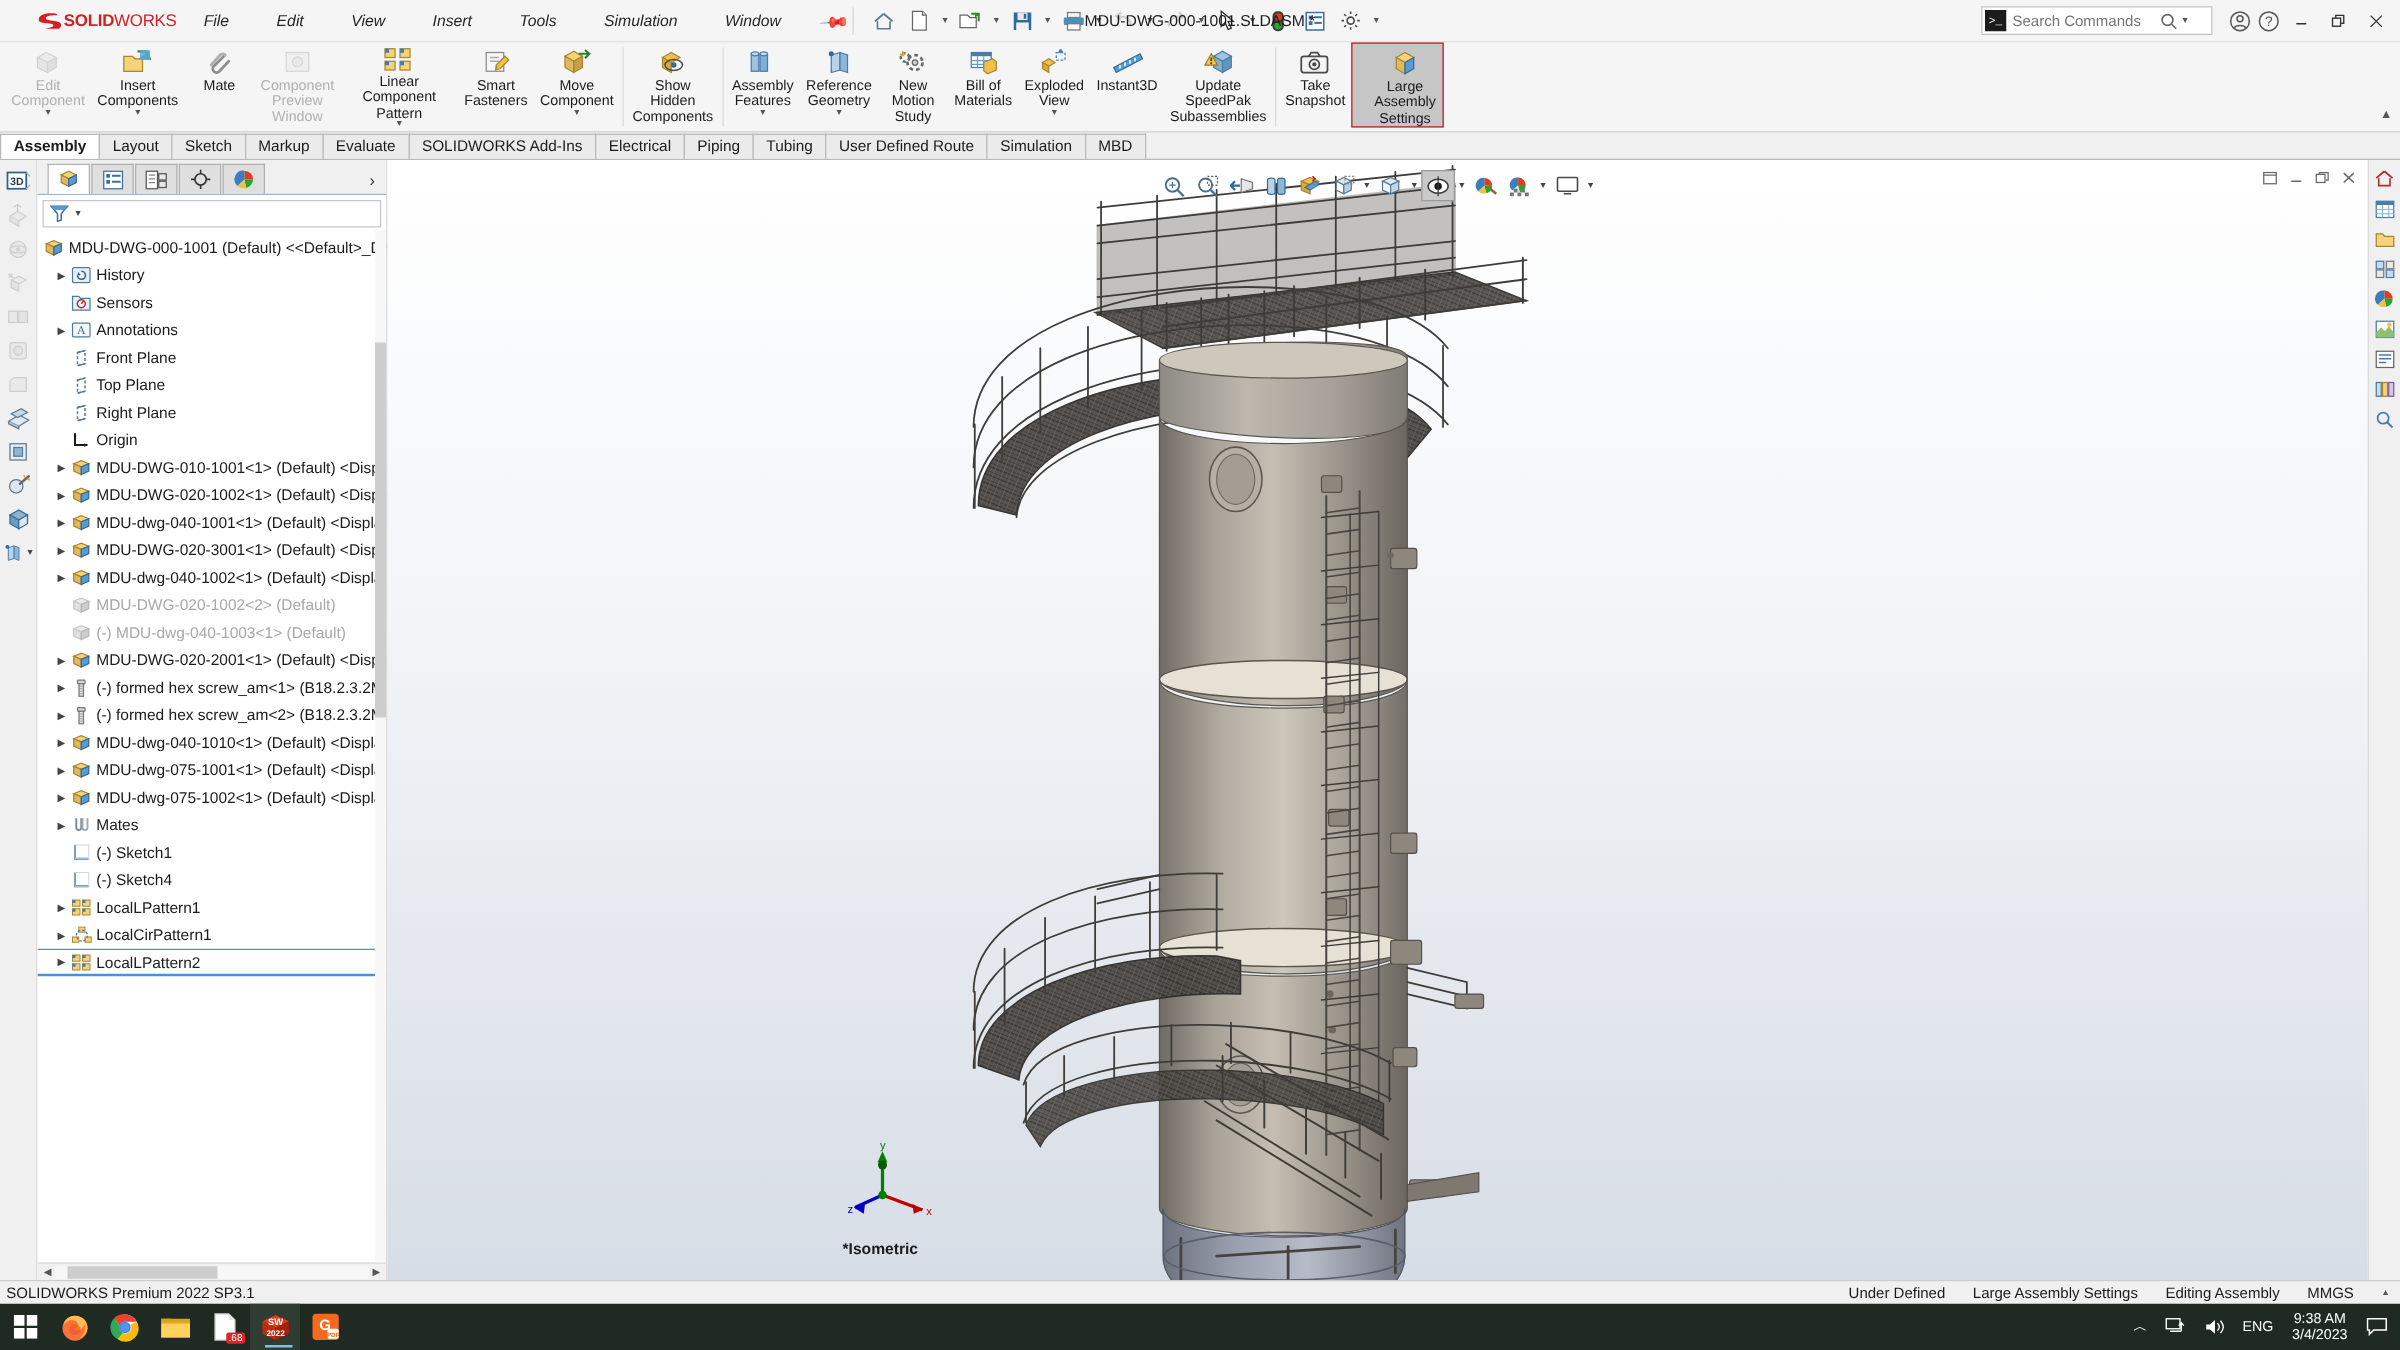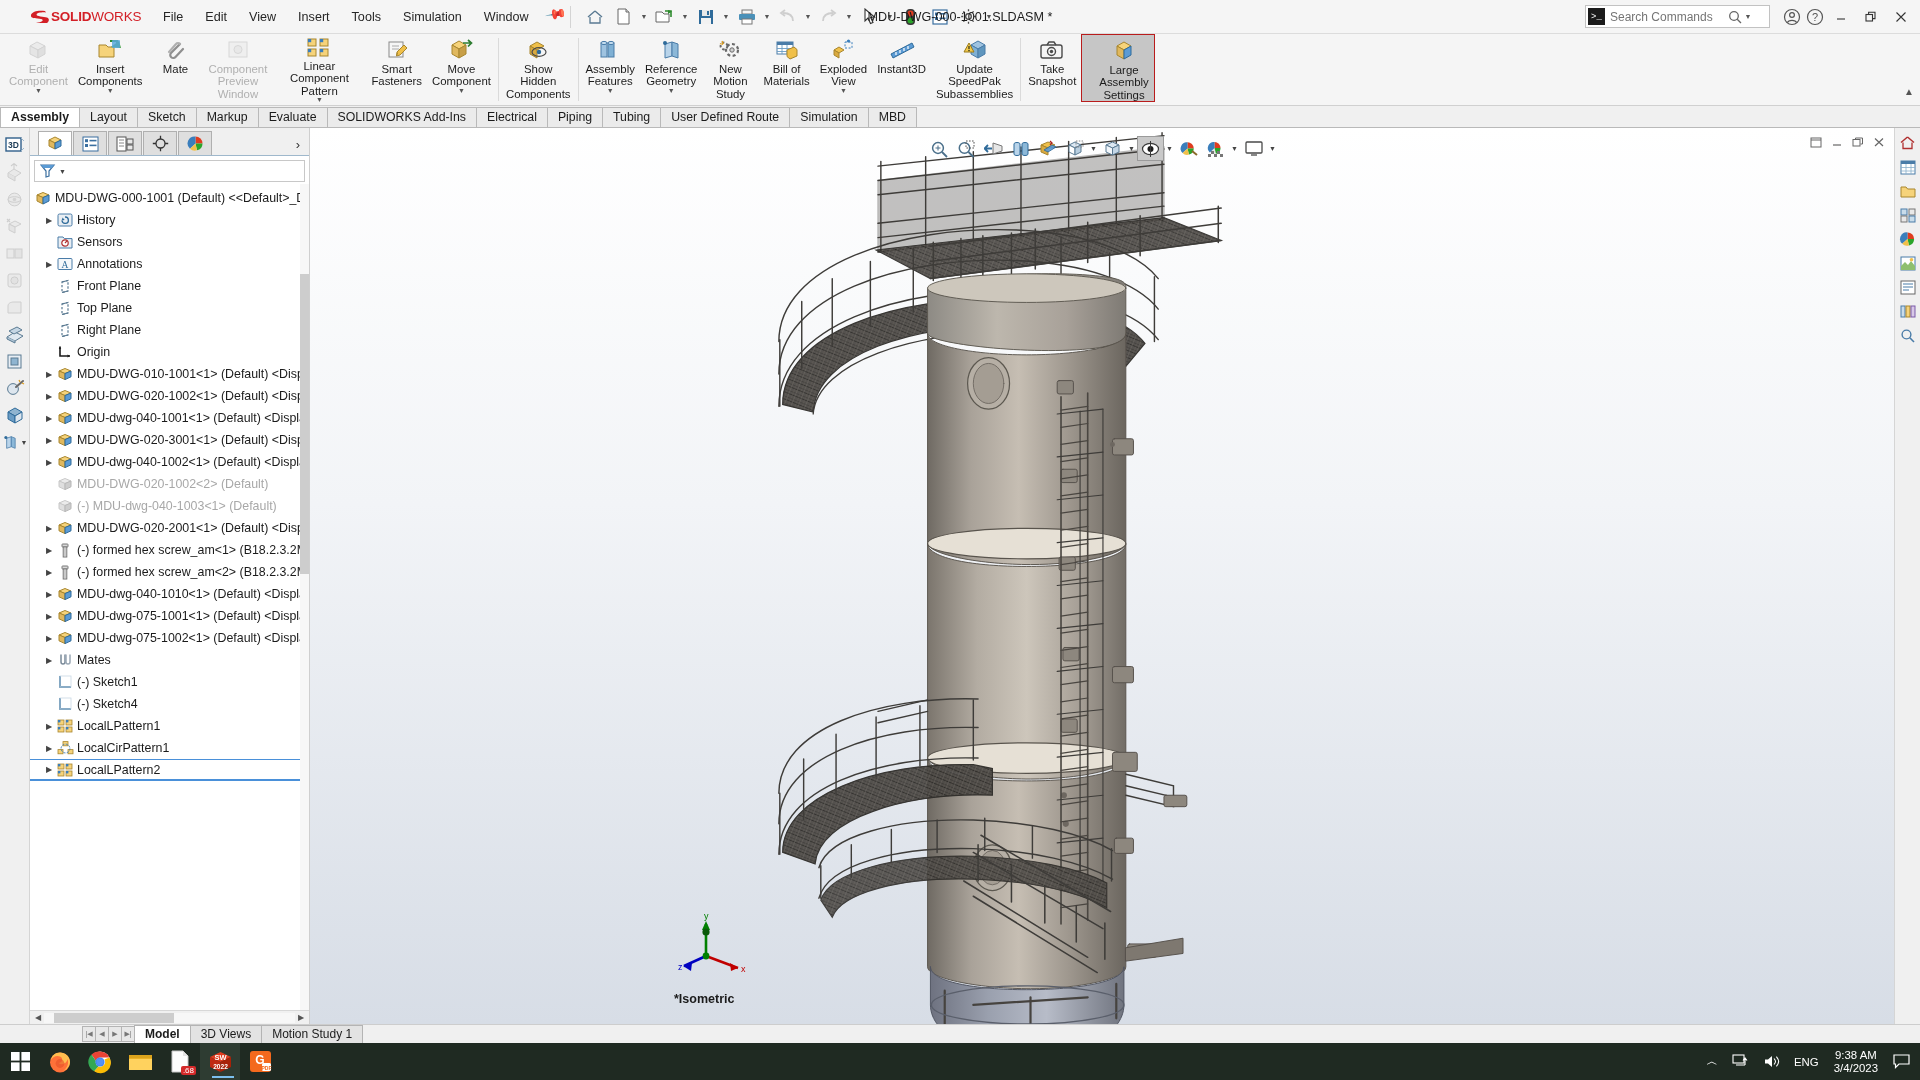--- a/index.html
+++ b/index.html
@@ -14,21 +14,21 @@
   .app { width:1920px; height:1080px; display:flex; flex-direction:column; position:relative; }
 
   
   .titlebar {
     height:34px; background:#f5f5f5; display:flex; align-items:center;
     border-bottom:1px solid #dcdcdc; position:relative; flex:0 0 34px;padding-left:20px;
   }
   .logo { display:flex; align-items:center; padding-left:9px; width:132px; }
   .logo-sw { color:#d31f26; font-size:13.5px; font-weight:bold; letter-spacing:-.2px;}
   .logo-sw i { font-style:normal; font-weight:normal; }
-  .menubar { display:flex; gap:0px; }
+  .menubar { display:flex; align-items:center; gap:16px;font-style:italic; }
   .menu-item { padding:4px 11px; font-size:12.6px; color:#262626; cursor:default; }
   .pin-icon { margin-left:6px; color:#999; font-size:14px; transform:rotate(35deg); }
   .tb-sep { width:1px; height:22px; background:#d4d4d4; margin:0 7px; }
   .qat { display:flex; align-items:center; gap:0px; padding-left:2px; }
   .qat-btn { width:29px; height:26px; display:flex; align-items:center; justify-content:center; cursor:default;}
   .caret { font-size:7px; color:#555; width:12px; text-align:center; cursor:default; }
   .doc-title { position:absolute; left:50%; transform:translateX(-50%); font-size:12.6px; color:#1b1b1b; }
   .tb-right { margin-left:auto; display:flex; align-items:center; padding-right:4px; }
   .searchbox {
     width:185px; height:23px; border:1px solid #c2c2c2; background:#fff;
@@ -1364,32 +1364,31 @@
       </div>
       <div class="rr-btn">
         <svg width="16" height="15" viewBox="0 0 16 15">
             <circle cx="6.5" cy="6.5" r="4.4" fill="none" stroke="#4a7ca8" stroke-width="1.4"></circle>
             <path d="M9.8 9.8 L14 14" stroke="#4a7ca8" stroke-width="1.6"></path>
           </svg>
       </div>
     </div>
   </div>
 
-  <div class="modeltabs">
-    <div class="mt-nav">
-      <div class="mt-navbtn">|◀</div>
-      <div class="mt-navbtn">◀</div>
-      <div class="mt-navbtn">▶</div>
-      <div class="mt-navbtn">▶|</div>
-    </div>
-    <div class="mtab sel">Model</div>
-    <div class="mtab">3D Views</div>
-    <div class="mtab">Motion Study 1</div>
+
+  <div class="statusbar">
+    <div class="sb-left">SOLIDWORKS Premium 2022 SP3.1</div>
+    <div class="sb-right">
+      <span>Under Defined</span>
+      <span>Large Assembly Settings</span>
+      <span>Editing Assembly</span>
+      <span>MMGS</span>
+      <span class="sb-caret">▲</span>
+    </div>
   </div>
-
 
   <div class="taskbar">
     <div class="tb-ico">
       <svg width="19" height="19" viewBox="0 0 19 19">
           <rect x="0" y="0" width="8.6" height="8.6" fill="#fff"></rect>
           <rect x="10.4" y="0" width="8.6" height="8.6" fill="#fff"></rect>
           <rect x="0" y="10.4" width="8.6" height="8.6" fill="#fff"></rect>
           <rect x="10.4" y="10.4" width="8.6" height="8.6" fill="#fff"></rect>
         </svg>
     </div>

